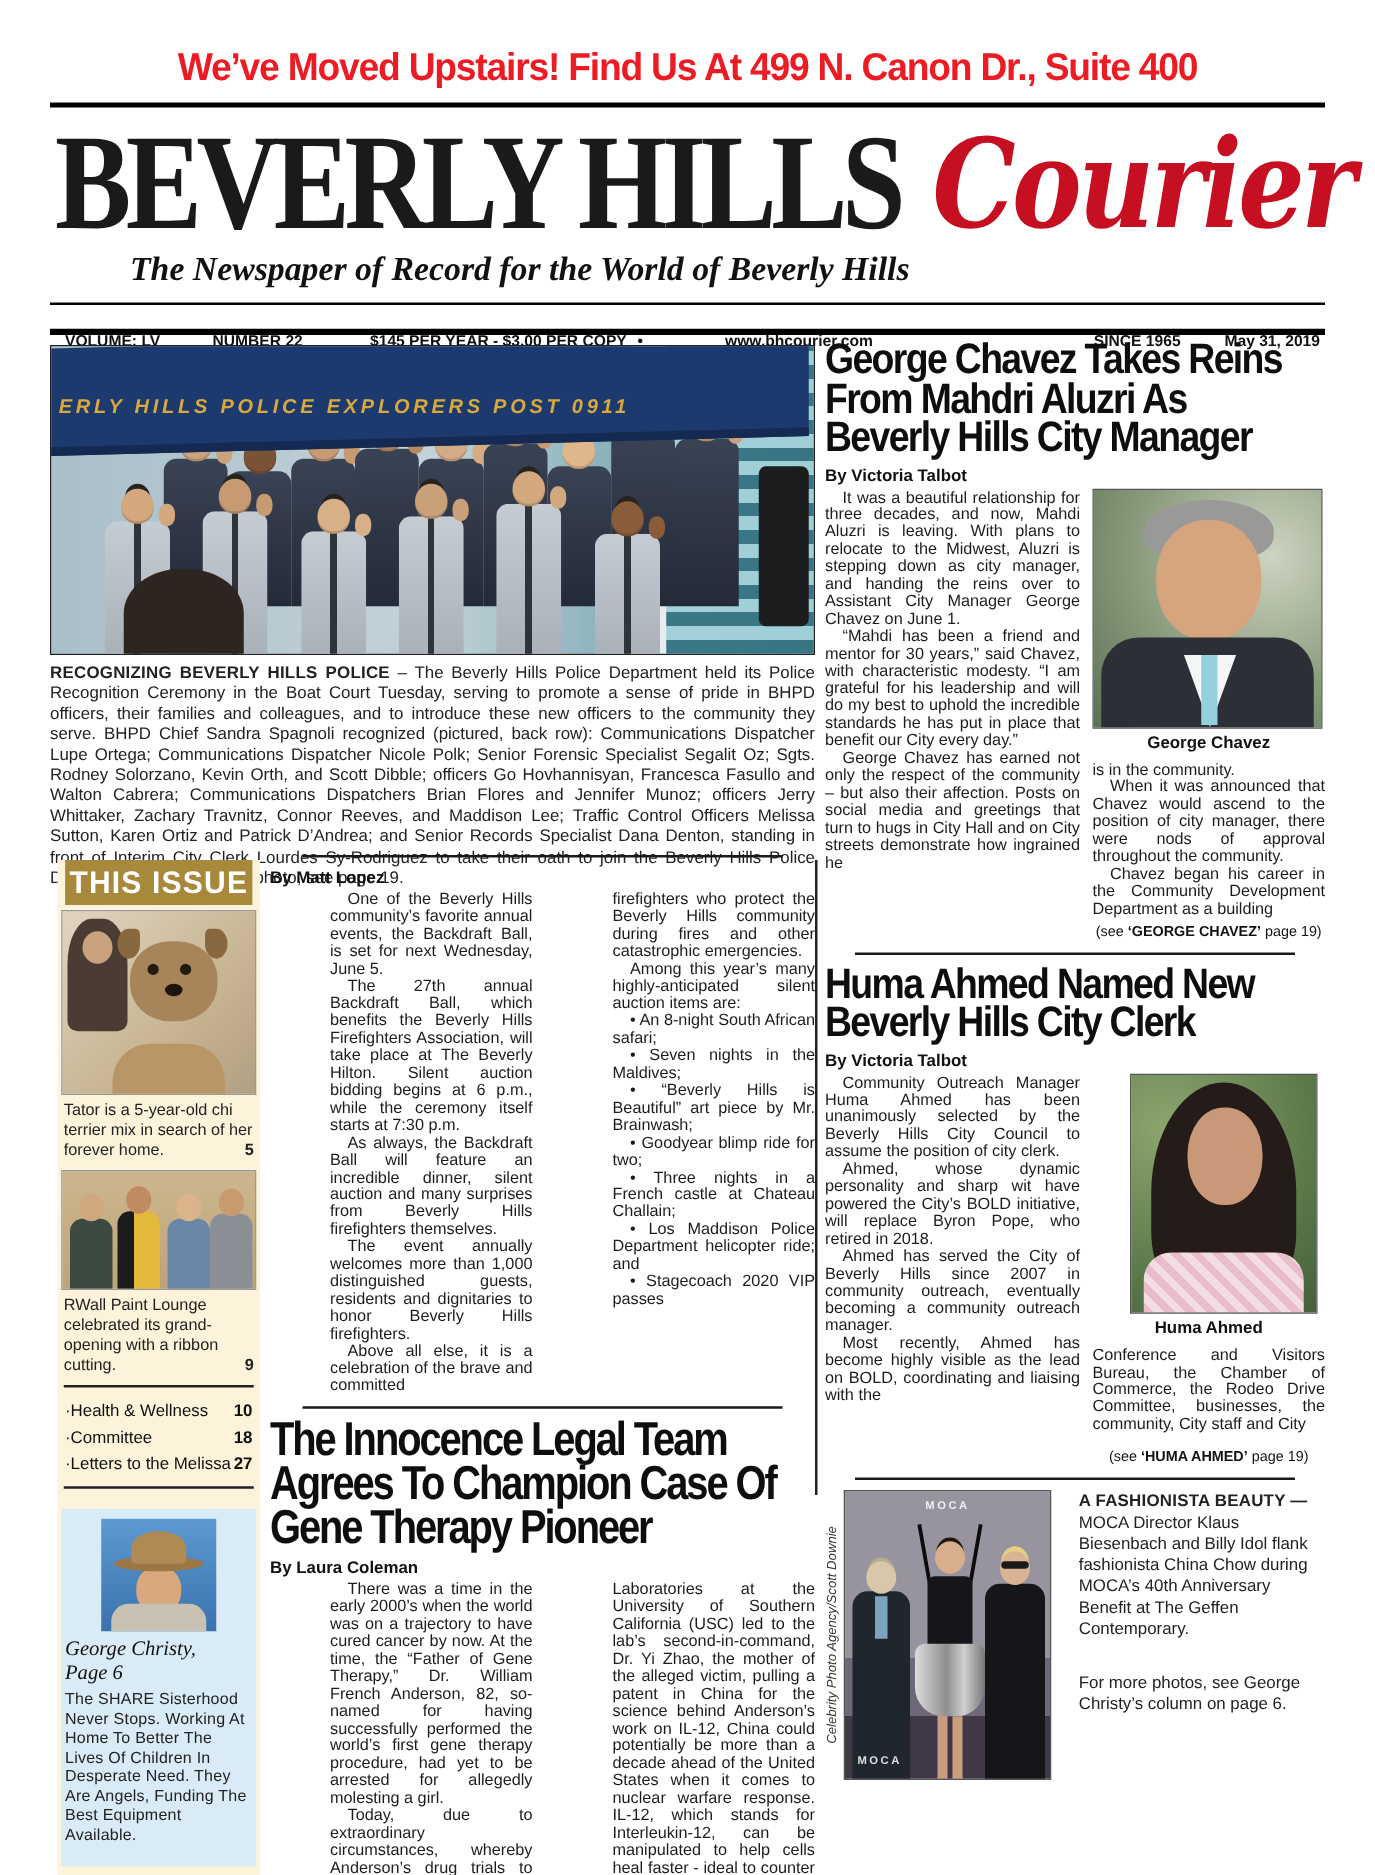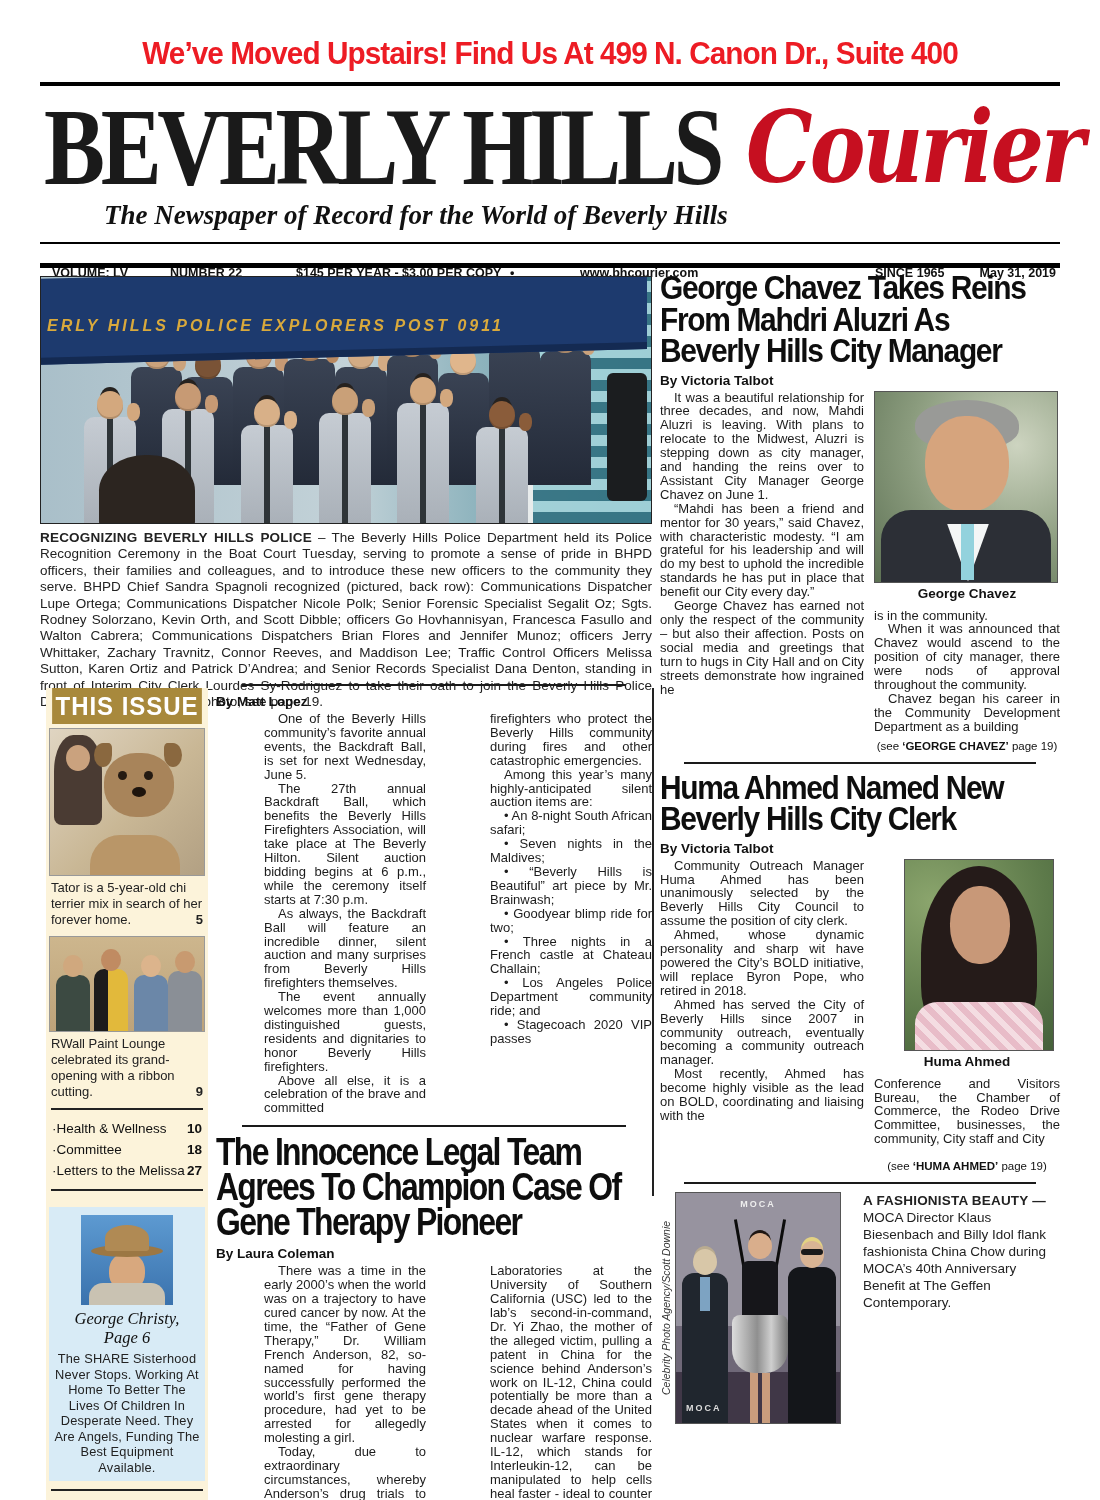--- a/index.html
+++ b/index.html
@@ -141,21 +141,21 @@
   .d-ear.r { right:22px; border-radius:20% 50% 50% 50%; }
   .d-body { position:absolute; right:24px; bottom:0; width:90px; height:40px; border-radius:30px 30px 0 0; background:#b99668; }
   .rw-ph { height:96px; background:linear-gradient(180deg,#cdb68d,#bda37a); }
   .rw-p { position:absolute; bottom:0; width:34px; height:56px; border-radius:10px 10px 0 0; }
   .rw-p::before { content:""; position:absolute; top:-20px; left:7px; width:20px; height:22px; border-radius:50%; background:var(--skin,#c9a07c); }
   .si-cap { font-size:13px; line-height:16px; margin-top:4px; text-align:left; color:#222; padding:0 2px; }
   .si-cap .pg { float:right; font-weight:bold; }
   .si-hr { height:2px; background:#222; margin:8px 2px; }
   .si-index { display:flex; justify-content:space-between; font-size:13.5px; line-height:21px; padding:0 3px; }
   .si-index .pg { font-weight:bold; }
-  .blue-block { background:#d8ebf6; margin-top:16px; padding:8px 3px 6px 3px; text-align:center; }
+  .blue-block { background:#d8ebf6; margin-top:16px; padding:8px 3px 18px 3px; }
   .ch-ph { width:92px; height:90px; margin:0 auto; position:relative; overflow:hidden;
     background:linear-gradient(180deg,#5d9ad1,#3a72ad); }
   .ch-hat-dome { position:absolute; top:10px; left:24px; width:44px; height:26px; border-radius:50% 50% 10% 10%; background:#b08a54; }
   .ch-hat-brim { position:absolute; top:30px; left:10px; width:72px; height:12px; border-radius:50%; background:#9c7743; }
   .ch-face { position:absolute; top:38px; left:28px; width:36px; height:38px; border-radius:46%; background:#d8a87e; }
   .ch-coat { position:absolute; bottom:0; left:8px; width:76px; height:22px; border-radius:14px 14px 0 0; background:#c9c2b2; }
   .ch-name { font-family:"Liberation Serif", serif; font-style:italic; font-size:16.5px; line-height:19px; margin-top:4px; color:#111; }
   .share-txt { font-size:12.8px; line-height:15.5px; margin-top:4px; color:#222; letter-spacing:.2px; }
   .cl-row { display:flex; align-items:baseline; gap:8px; padding:2px 2px 0 2px; }
   .cl-title { font-weight:bold; font-size:24px; letter-spacing:-1px; transform:scaleX(0.92); transform-origin:left; }
@@ -275,21 +275,21 @@
         <p class="bp">Above all else, it is a celebration of the brave and committed</p>
       </div>
       <div class="col">
         <p class="bp noind">firefighters who protect the Beverly Hills community during fires and other catastrophic emergencies.</p>
         <p class="bp">Among this year’s many highly-anticipated silent auction items are:</p>
         <p class="bp">• An 8-night South African safari;</p>
         <p class="bp">• Seven nights in the Maldives;</p>
         <p class="bp">• “Beverly Hills is Beautiful” art piece by Mr. Brainwash;</p>
         <p class="bp">• Goodyear blimp ride for two;</p>
         <p class="bp">• Three nights in a French castle at Chateau Challain;</p>
-        <p class="bp">• Los Angeles Police Department community ride; and</p>
+        <p class="bp">• Los Maddison Police Department helicopter ride; and</p>
         <p class="bp">• Stagecoach 2020 VIP passes</p>
       </div>
     </div>
     <div class="divider" style="margin-top:10px"></div>
     <div class="mid-hl">
       <div class="hl-line">The Innocence Legal Team</div>
       <div class="hl-line">Agrees To Champion Case Of</div>
       <div class="hl-line">Gene Therapy Pioneer</div>
     </div>
     <div class="byline">By Laura Coleman</div>
@@ -371,17 +371,18 @@
           <div class="m-w-head"></div>
           <div class="m-w-dress"></div>
           <div class="m-w-legs"></div>
           <div class="m-w-skirt"></div>
         </div>
         <div class="m-man-r"></div>
         <span class="m-label2">MOCA</span>
       </div>
       <div class="m-caption">
         <p><span class="lead">A FASHIONISTA BEAUTY —</span><span> MOCA Director Klaus Biesenbach and Billy Idol flank fashionista China Chow during MOCA’s 40th Anniversary Benefit at The Geffen Contemporary.</span></p>
+        <p class="m-more">For more photos, see George Christy’s column on page 6.</p>
       </div>
     </div>
   </div>
 
 </div>
 
 </body></html>

